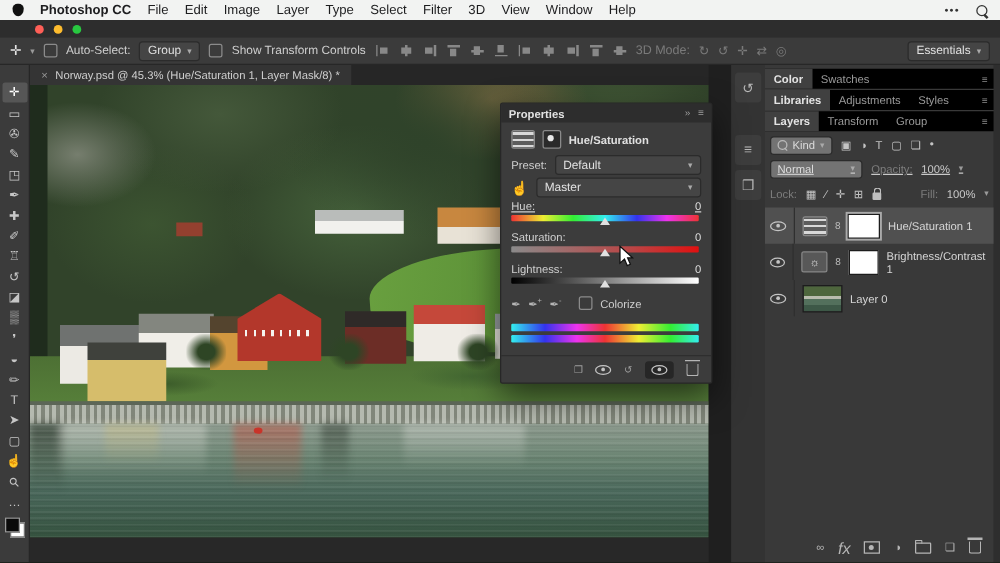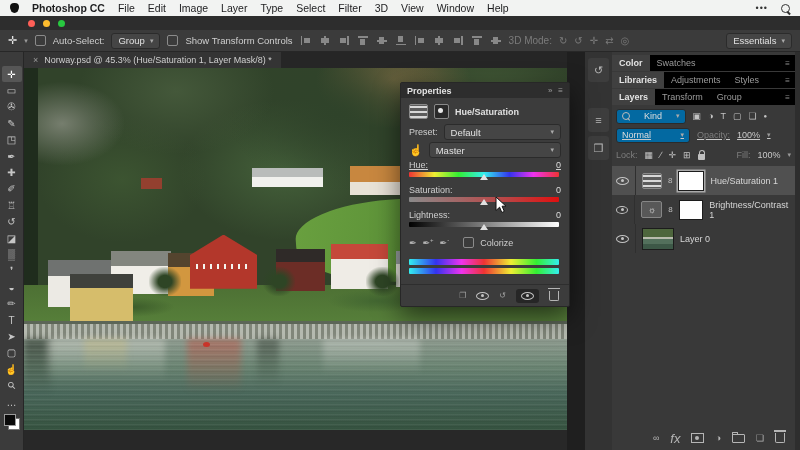--- a/index.html
+++ b/index.html
@@ -167,21 +167,21 @@
     display:flex;align-items:center;justify-content:center;color:#b9b9b9;font-size:11px;}
   .dmain{position:absolute;left:27px;top:0;width:183px;height:398px;background:#393939;}
   .rstrip{position:absolute;left:210px;top:0;width:5px;height:398px;background:#2e2e2e;}
   .trow{position:absolute;left:0;right:0;height:16px;background:#000000;display:flex;align-items:stretch;
     font-size:9px;color:#9b9b9b;}
   .tab{display:flex;align-items:center;padding:0 7px;}
   .tab.on{background:#404040;color:#e3e3e3;font-weight:bold;}
   .t-sp{flex:1;}
   .pmenu{display:flex;align-items:center;padding:0 5px;color:#8b8b8b;font-size:8px;}
   .frow{position:absolute;left:0;right:0;display:flex;align-items:center;gap:7px;padding:0 4px;box-sizing:border-box;color:#c9c9c9;}
-  .kindbox{display:inline-flex;align-items:center;gap:14px;background:#0369a1;border:1px solid #2b2b2b;
+  .kindbox{display:inline-flex;align-items:center;gap:4px;background:#737373;border:1px solid #2b2b2b;
     border-radius:3px;height:13px;padding:0 5px;color:#ddd;text-align:right;}
   .kindbox::after{content:"▾";font-size:7px;color:#aaa;}
   .magd{width:6px;height:6px;border:1.3px solid #bbb;border-radius:50%;position:relative;display:inline-block;}
   .magd::after{content:"";position:absolute;left:5px;top:5px;width:3px;height:1.3px;background:#bbb;transform:rotate(45deg);transform-origin:0 0;}
   .fico{color:#c3c3c3;font-size:9px;}
   .i-lock{position:relative;width:7px;height:6px;background:#bfbfbf;border-radius:1px;display:inline-block;margin-top:4px;}
   .i-lock::before{content:"";position:absolute;top:-4px;left:1px;width:4px;height:4px;border:1.3px solid #bfbfbf;
     border-bottom:none;border-radius:3px 3px 0 0;}
   .lrow{position:absolute;left:0;right:0;height:29px;display:flex;align-items:center;gap:6px;padding:0 4px;
     box-sizing:border-box;color:#d6d6d6;}

